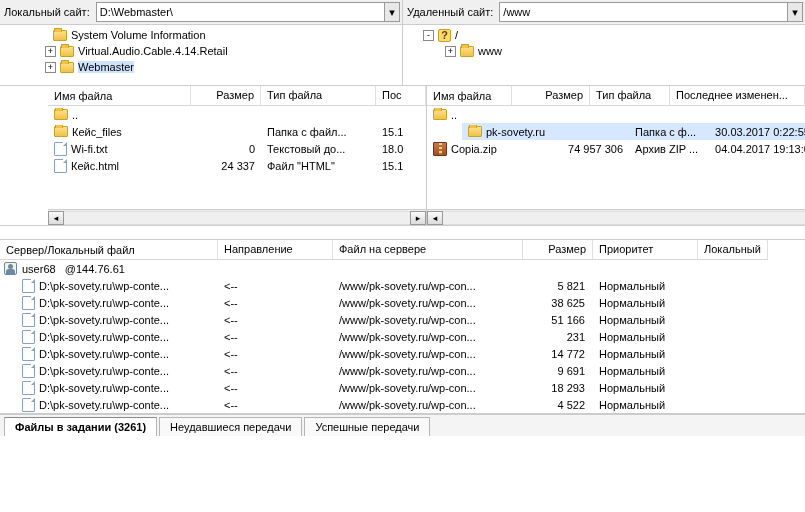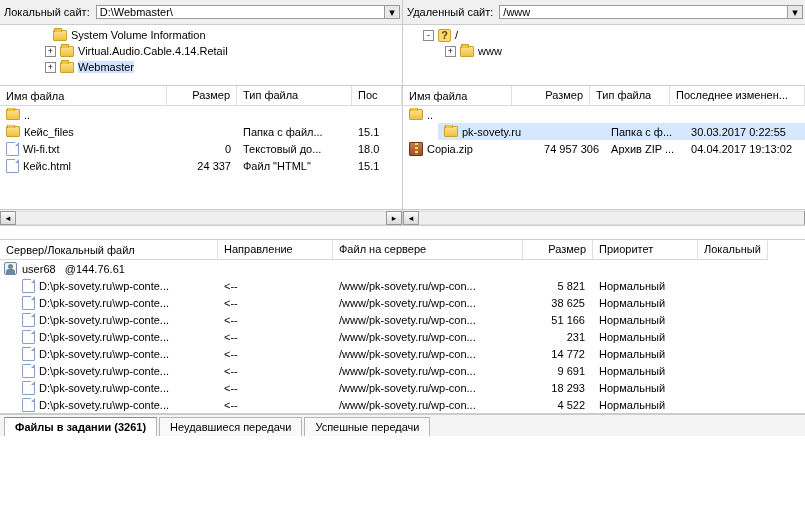--- a/index.html
+++ b/index.html
@@ -2,32 +2,32 @@
 <html><head>
 <meta charset="utf-8">
 <style>
 * { margin: 0; padding: 0; box-sizing: border-box; font-family: Tahoma, Arial, sans-serif; font-size: 11px; }
 body { background: #fff; width: 805px; height: 512px; overflow: hidden; color: #000; }
 .top-row { display: flex; height: 86px; border-bottom: 1px solid #ccc; }
 .pane { flex: 1; border-right: 1px solid #ccc; display: flex; flex-direction: column; overflow: hidden; }
 .pane:last-child { border-right: none; }
 .path-bar { display: flex; align-items: center; padding: 12px 2px; height: 20px; background: #f0f0f0; border-bottom: 1px solid #ccc; }
 .path-label { padding: 0 6px 0 2px; white-space: nowrap; }
-.path-input { flex: 1; height: 14px; border: 1px solid #999; background: #fff; display: flex; align-items: center; padding: 0 3px; position: relative; }
+.path-input { flex: 1; height: 20px; border: 1px solid #999; background: #fff; display: flex; align-items: center; padding: 0 3px; position: relative; }
 .dd-btn { position: absolute; right: 0; top: 0; bottom: 0; width: 15px; background: #e8e8e8; border-left: 1px solid #999; display:flex; align-items:center; justify-content:center; }
 .tree { flex: 1; overflow: auto; padding: 2px 0; }
 .tree-row { display: flex; align-items: center; height: 16px; padding-left: 4px; }
 .expander { width: 11px; height: 11px; border: 1px solid #888; display: inline-flex; align-items:center; justify-content:center; margin-right: 4px; font-size: 9px; line-height: 1; }
 .folder-icon { display:inline-block; width:14px; height:11px; background: linear-gradient(#ffe08a,#f0c246); border: 1px solid #c9a227; border-radius: 1px; margin-right: 4px; position: relative; }
 .folder-icon::before{content:"";position:absolute;top:-3px;left:0;width:6px;height:3px;background:#f0c246;border:1px solid #c9a227;border-bottom:none;border-radius:1px 1px 0 0;}
 .q-icon{display:inline-block;width:13px;height:13px;background:#ffd970;border:1px solid #c9a227;border-radius:2px;margin-right:4px;text-align:center;line-height:11px;font-weight:bold;color:#5a4200;}
 .hscroll { height: 16px; background: #f0f0f0; border-top: 1px solid #ccc; display:flex; align-items:center; }
 .arrowbtn{width:16px;height:14px;background:linear-gradient(#fafafa,#dcdcdc);border:1px solid #999;display:flex;align-items:center;justify-content:center;font-size:9px;}
 .hscroll .track{flex:1;background:#efefef;border-top:1px solid #ddd;border-bottom:1px solid #ddd;height:14px;}
-.file-row { display: flex; height: 140px; border-bottom: 1px solid #ccc; }
+.file-row { display: flex; height: 140px; border-bottom: 1px solid #ccc; padding-left: 48px; }
 .fl-head { display: flex; height: 20px; border-bottom: 1px solid #d8d8d8; background:#fff; }
 .fl-head .col { padding: 3px 6px; border-right: 1px solid #e0e0e0; position: relative; overflow:hidden; white-space:nowrap; }
 .fl-body { flex: 1; overflow: auto; }
 .frow { display: flex; height: 17px; align-items: center; }
 .frow.sel{background:#d6e8ff;margin-left:35px;}
 .frow .col { padding: 1px 6px; overflow: hidden; white-space: nowrap; text-overflow: ellipsis; }
 .col-name{flex:1; display:flex; align-items:center;}
 .col-size{width:70px;text-align:right;}
 .col-type{width:115px;}
 .col-date{width:50px;text-align:left;}

